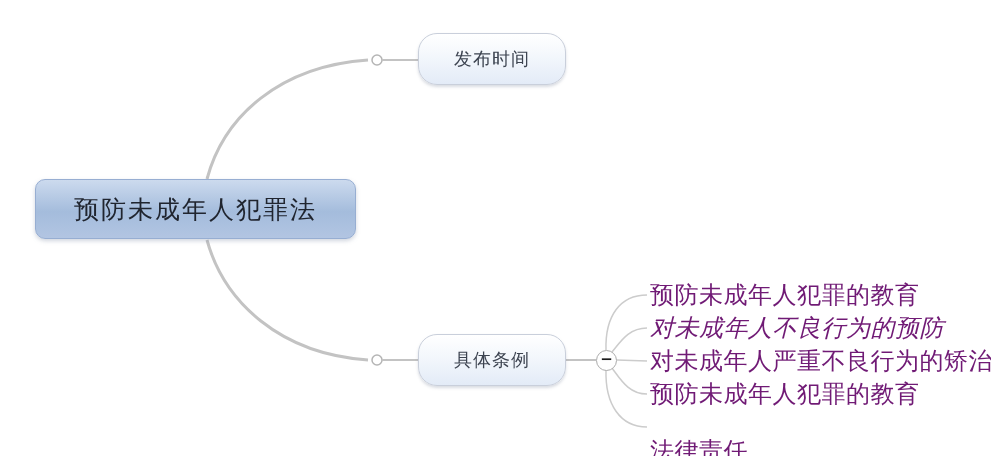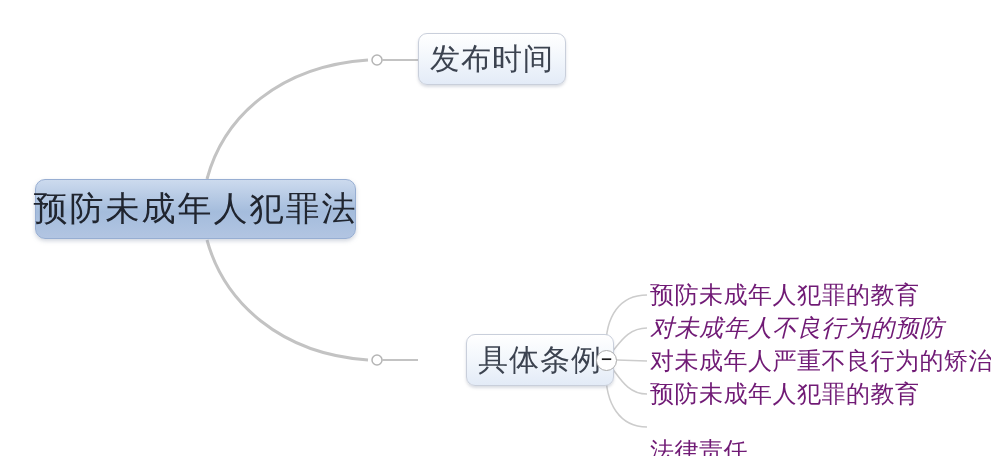--- a/index.html
+++ b/index.html
@@ -25,36 +25,36 @@
     cursor: default;
     white-space: nowrap;
   }
   .root-node {
     left: 35px; top: 179px;
     width: 321px; height: 60px;
     border-radius: 10px;
     background: linear-gradient(180deg, #ccdaee 0%, #a4bcdc 55%, #b2c5e2 100%);
     border: 1px solid #97aed2;
     box-shadow: 0 2px 4px rgba(120,135,160,0.35);
-    font-size: 34px;
+    font-size: 25px;
     color: #20252f;
     letter-spacing: 2px;
   }
   .branch-node {
     width: 148px; height: 52px;
-    border-radius: 9px;
+    border-radius: 19px;
     background: linear-gradient(180deg, #ffffff 0%, #f3f7fc 45%, #e3ebf7 100%);
     border: 1px solid #c9cfdb;
     box-shadow: 0 2px 3px rgba(130,140,160,0.30);
-    font-size: 30px;
+    font-size: 18px;
     color: #3c4350;
     letter-spacing: 1px;
   }
   .branch-publish { left: 418px; top: 33px; }
-  .branch-provisions { left: 418px; top: 334px; margin-left: 48px; }
+  .branch-provisions { left: 418px; top: 334px; }
   .child-topic {
     position: absolute;
     left: 650px;
     transform: translateY(-50%);
     font-size: 24px;
     color: #701a75;
     letter-spacing: 0.5px;
     white-space: nowrap;
     cursor: default;
   }

